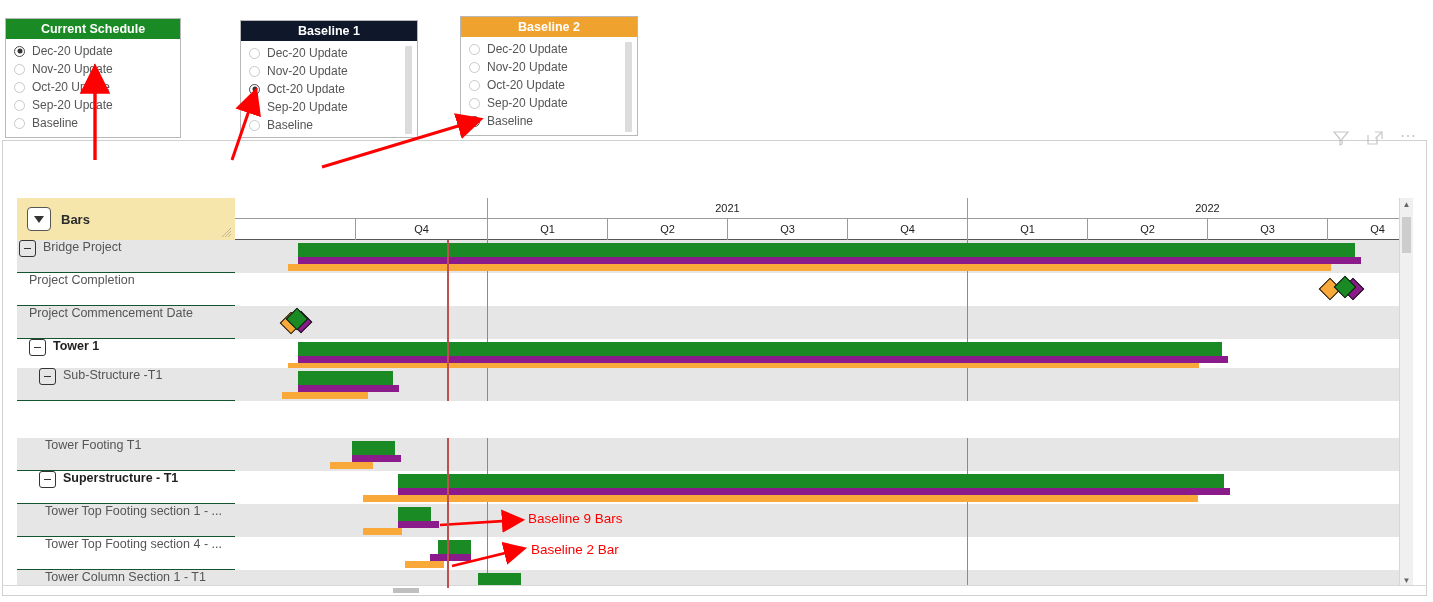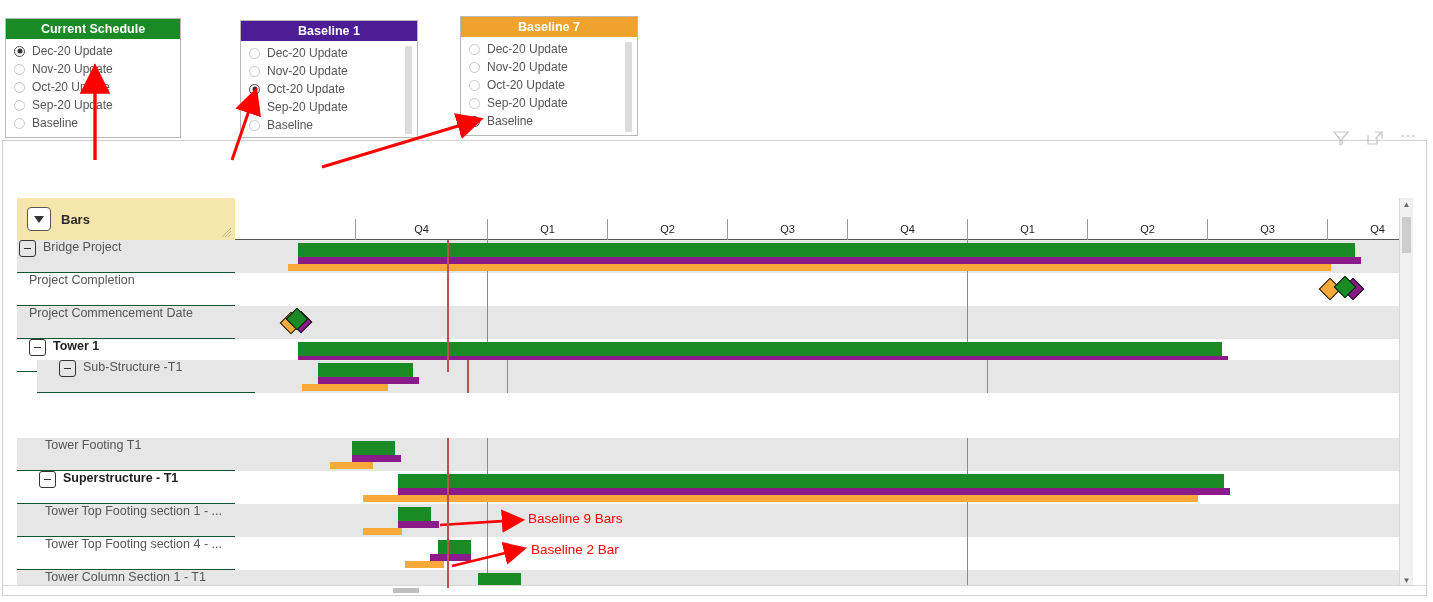--- a/index.html
+++ b/index.html
@@ -160,21 +160,21 @@
           <span class="radio"></span>
           <span class="slicer-label">Sep-20 Update</span>
         </div>
         <div class="slicer-item">
           <span class="radio"></span>
           <span class="slicer-label">Baseline</span>
         </div>
       </div>
     </div>
     <div class="slicer" style="left: 240px; top: 20px; width: 178px; height: 118px;">
-      <div class="slicer-header" style="background: #4c1d95; color: rgb(255, 255, 255);">Baseline 1</div>
+      <div class="slicer-header" style="background: #0f172a; color: rgb(255, 255, 255);">Baseline 1</div>
       <div class="slicer-body">
         <div class="slicer-item">
           <span class="radio"></span>
           <span class="slicer-label">Dec-20 Update</span>
         </div>
         <div class="slicer-item">
           <span class="radio"></span>
           <span class="slicer-label">Nov-20 Update</span>
         </div>
         <div class="slicer-item">
@@ -186,21 +186,21 @@
           <span class="slicer-label">Sep-20 Update</span>
         </div>
         <div class="slicer-item">
           <span class="radio"></span>
           <span class="slicer-label">Baseline</span>
         </div>
       </div>
       <div class="slicer-scroll" style="height: 88px; top: 25px;"></div>
     </div>
     <div class="slicer" style="left: 460px; top: 16px; width: 178px; height: 120px;">
-      <div class="slicer-header" style="background: rgb(240, 162, 46); color: rgb(255, 255, 255);">Baseline 7</div>
+      <div class="slicer-header" style="background: rgb(240, 162, 46); color: rgb(255, 255, 255);">Baseline 2</div>
       <div class="slicer-body">
         <div class="slicer-item">
           <span class="radio"></span>
           <span class="slicer-label">Dec-20 Update</span>
         </div>
         <div class="slicer-item">
           <span class="radio"></span>
           <span class="slicer-label">Nov-20 Update</span>
         </div>
         <div class="slicer-item">
@@ -267,20 +267,25 @@
       <span class="resize-grip">
         <svg viewBox="0 0 11 11" width="11" height="11">
           <line x1="1" y1="10" x2="10" y2="1" stroke="#8a8a7a" stroke-width="1"></line>
           <line x1="4" y1="10" x2="10" y2="4" stroke="#8a8a7a" stroke-width="1"></line>
           <line x1="7" y1="10" x2="10" y2="7" stroke="#8a8a7a" stroke-width="1"></line>
         </svg>
       </span>
     </div>
 
     <div class="tl-head">
+      <div class="tl-years" id="tl-years">
+          <div class="tl-cell noborder" style="left: 0px; width: 252px;"></div>
+          <div class="tl-cell" style="left: 252px; width: 480px;">2021</div>
+          <div class="tl-cell" style="left: 732px; width: 480px;">2022</div>
+        </div>
       <div class="tl-quarters" id="tl-quarters">
           <div class="tl-cell noborder" style="left: 0px; width: 120px;"></div>
           <div class="tl-cell" style="left: 120px; width: 132px;">Q4</div>
           <div class="tl-cell" style="left: 252px; width: 120px;">Q1</div>
           <div class="tl-cell" style="left: 372px; width: 120px;">Q2</div>
           <div class="tl-cell" style="left: 492px; width: 120px;">Q3</div>
           <div class="tl-cell" style="left: 612px; width: 120px;">Q4</div>
           <div class="tl-cell" style="left: 732px; width: 120px;">Q1</div>
           <div class="tl-cell" style="left: 852px; width: 120px;">Q2</div>
           <div class="tl-cell" style="left: 972px; width: 120px;">Q3</div>
@@ -340,21 +345,21 @@
           </div>
           <div class="row-plot">
             <div class="vgrid" style="left: 252px;"></div>
             <div class="vgrid" style="left: 732px;"></div>
             <div class="bar" style="left: 63px; width: 924px; top: 3px; height: 14px; background: rgb(26, 138, 36);"></div>
             <div class="bar" style="left: 63px; width: 930px; top: 17px; height: 7px; background: rgb(139, 26, 139);"></div>
             <div class="bar" style="left: 53px; width: 911px; top: 24px; height: 7px; background: rgb(249, 169, 57);"></div>
             <div class="dataline" style="left: 212px; background: rgb(192, 80, 77);"></div>
           </div>
         </div>
-        <div class="row alt" style="top: 120px; margin-left: 20px;">
+        <div class="row alt" style="top: 128px;">
           <div class="row-label" style="padding-left: 22px;">
             <span class="expand-box">
               <span class="minus"></span>
             </span>
             <span class="txt">Sub-Structure -T1</span>
           </div>
           <div class="row-plot">
             <div class="vgrid" style="left: 252px;"></div>
             <div class="vgrid" style="left: 732px;"></div>
             <div class="bar" style="left: 63px; width: 95px; top: 3px; height: 14px; background: rgb(26, 138, 36);"></div>

